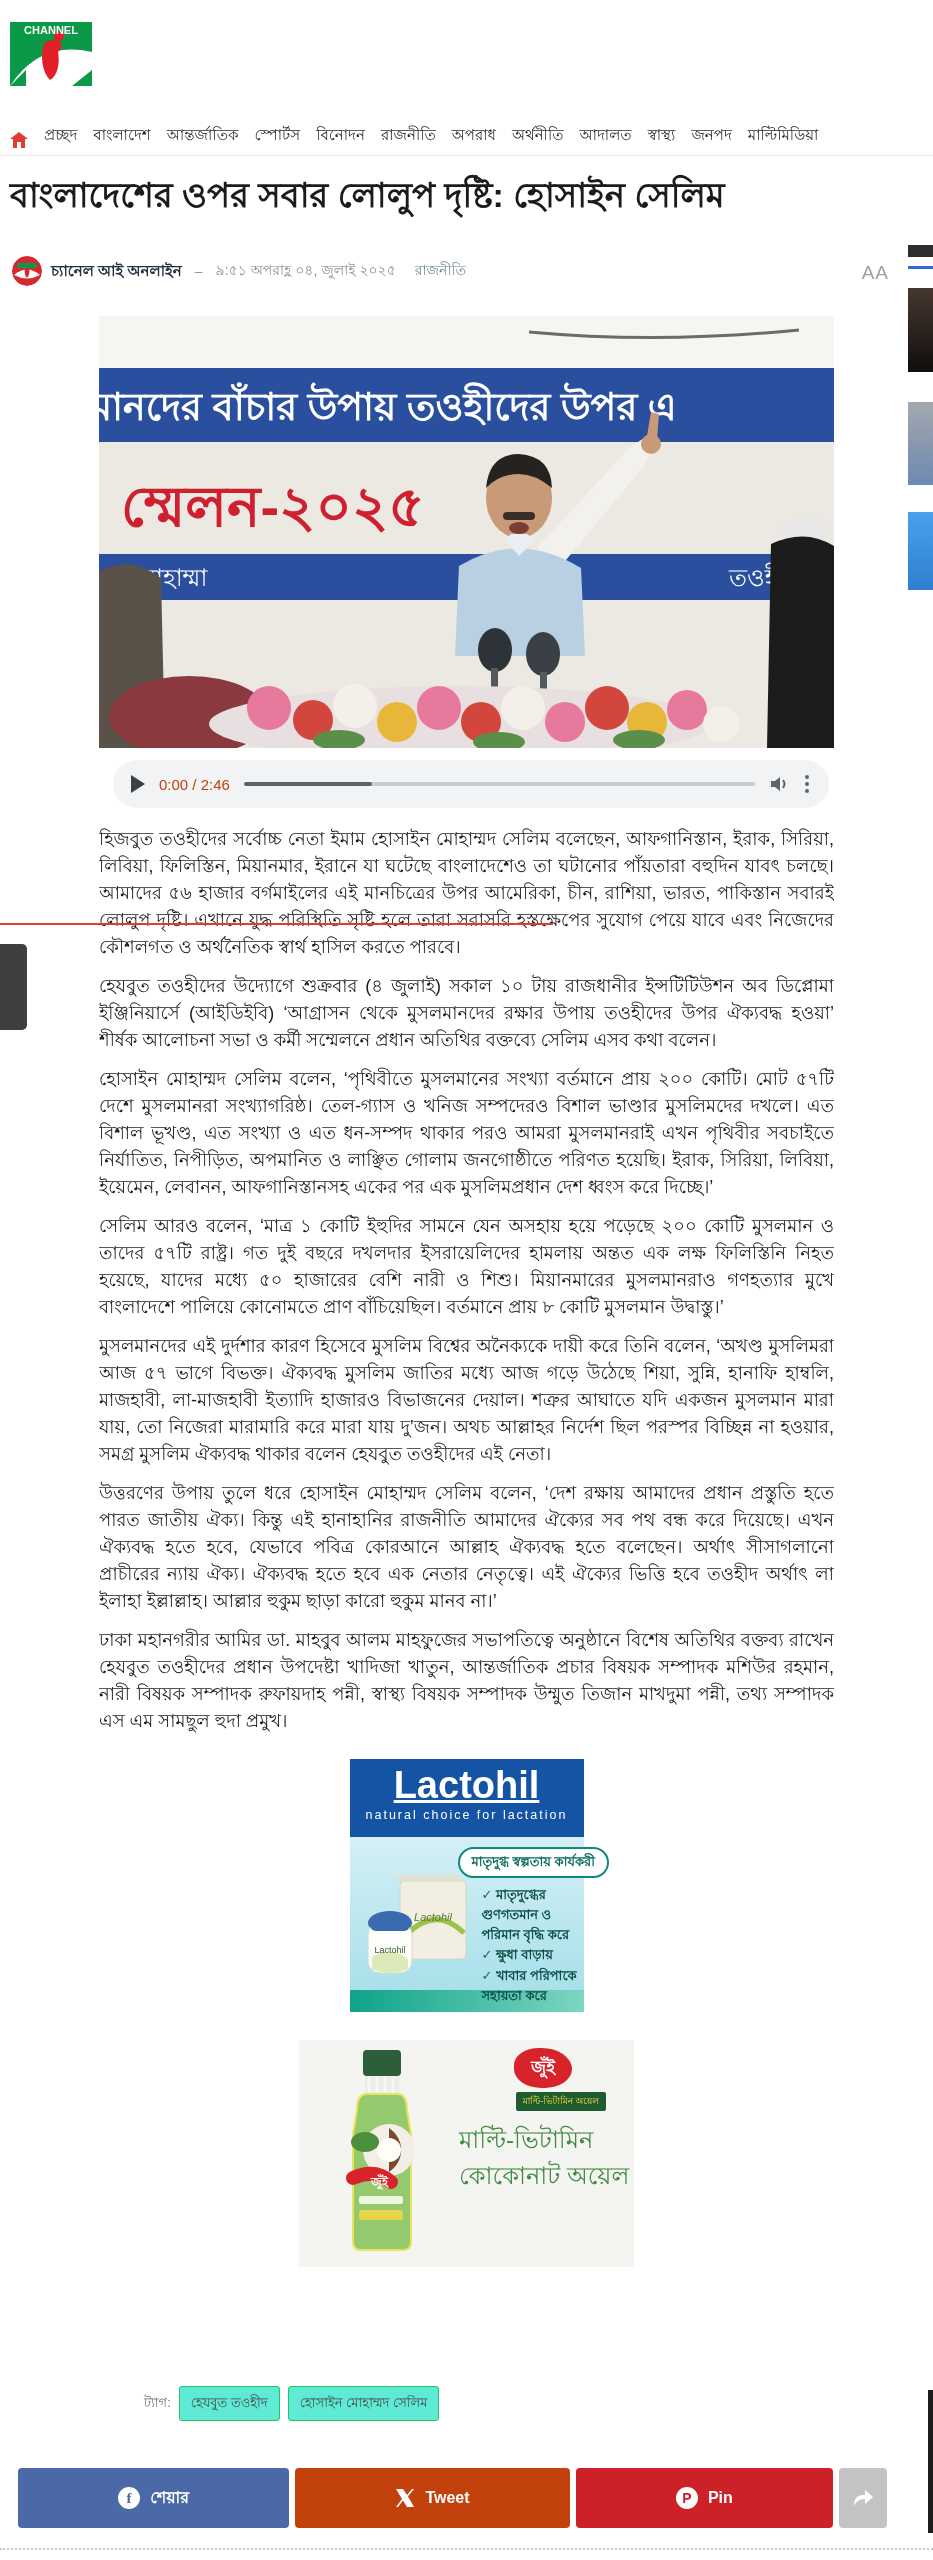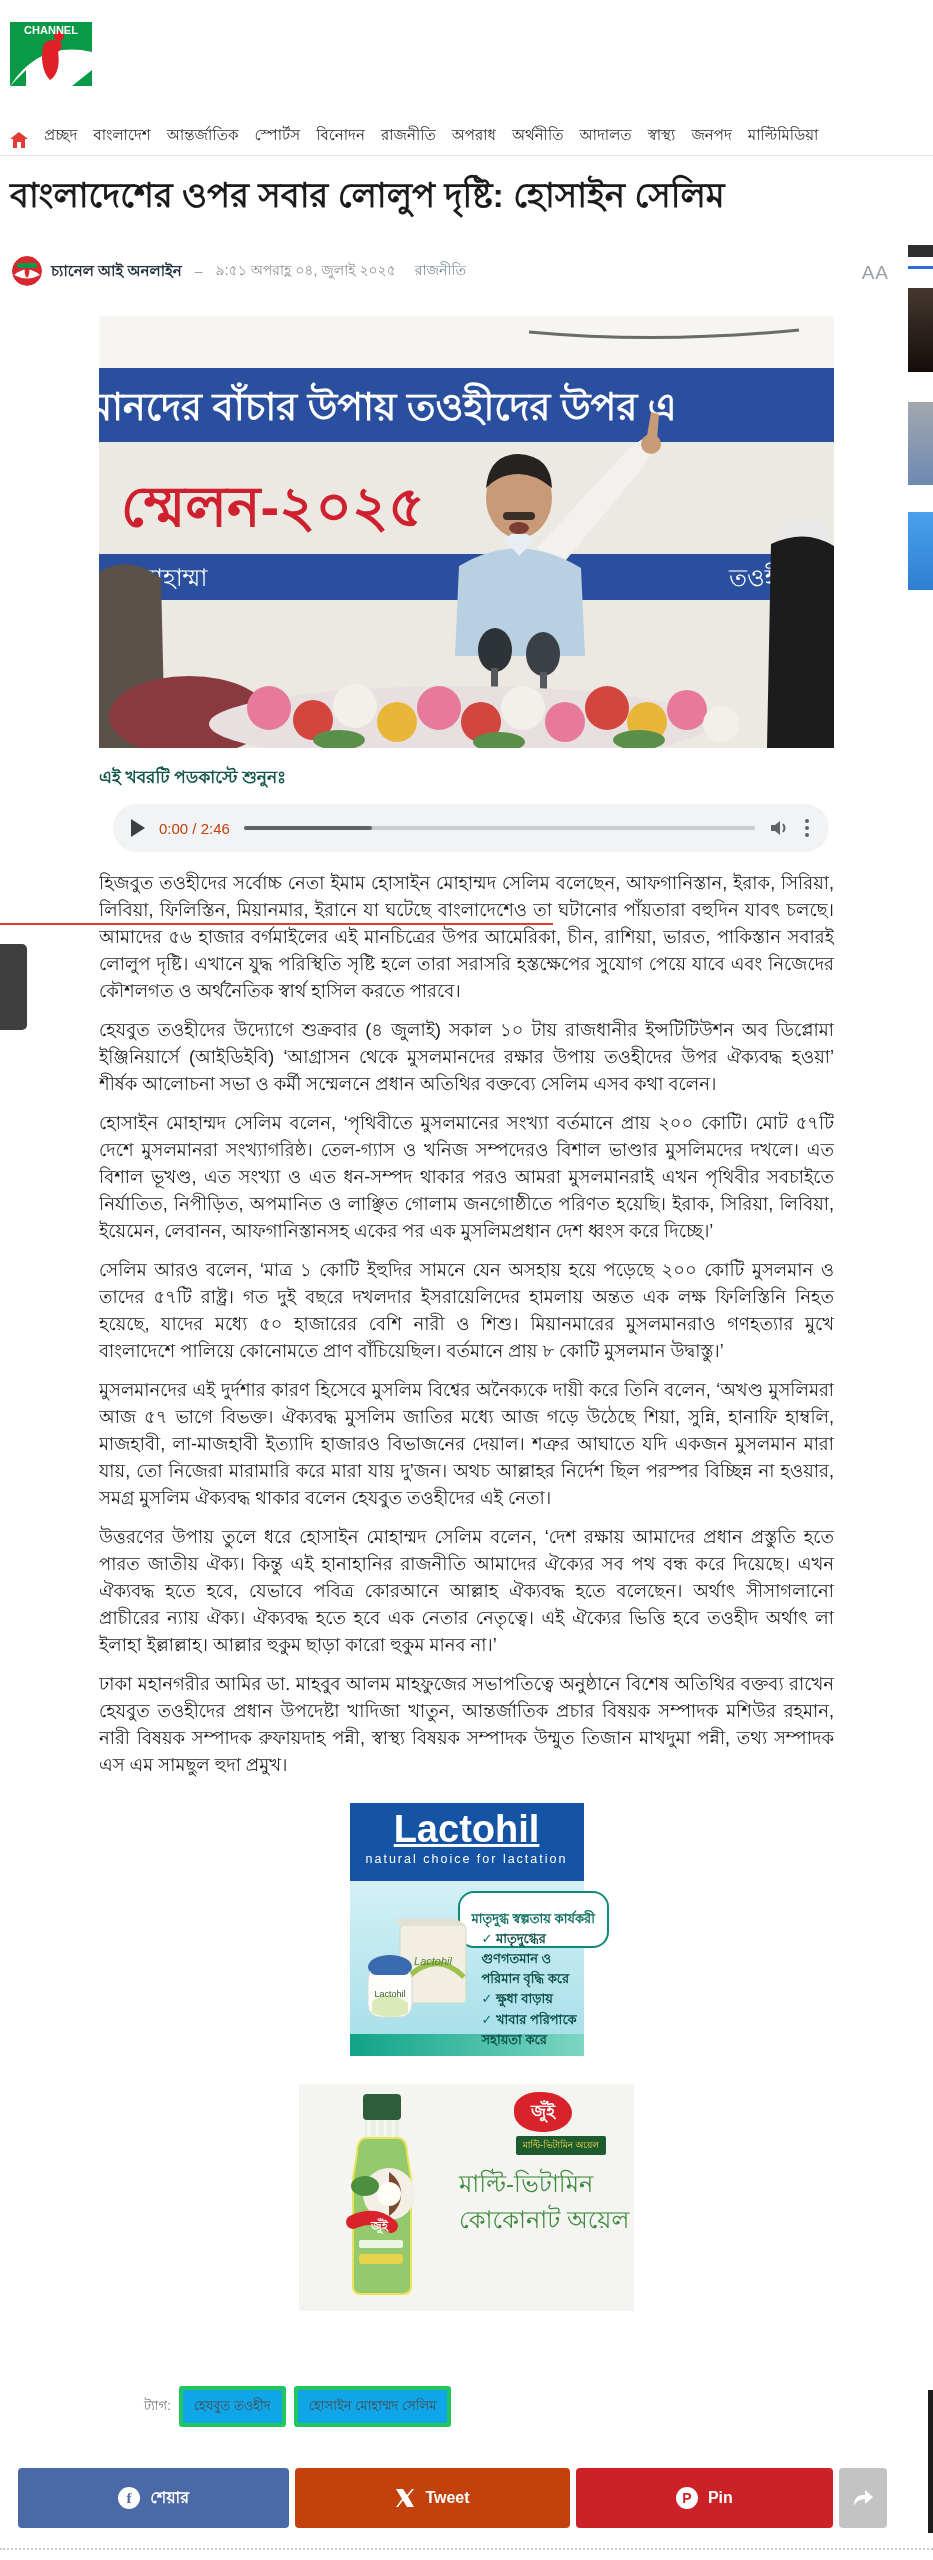--- a/index.html
+++ b/index.html
@@ -40,38 +40,38 @@
 
   .paras { margin-top:18px; }
   .para { font-size:18px; line-height:27px; color:#1d1d1d; text-align:justify; margin-bottom:12px; }
 
   
   .ad1 { width:234px; height:253px; margin:24px auto 0; cursor:pointer; display:block; }
   .ad1-head { height:78px; background:#1553a4; color:#fff; text-align:center; padding-top:6px; }
   .ad1-brand { font-size:38px; font-weight:700; text-decoration:underline; line-height:1.1; }
   .ad1-tag { font-size:12.5px; letter-spacing:2px; margin-top:1px; }
   .ad1-body { height:153px; background:linear-gradient(#d4f0f6,#a9e0ea); position:relative; }
-  .ad1-badge { position:absolute; top:10px; left:108px; background:#fff; border:2px solid #0e8a7a; border-radius:16px; padding:16px 12px; font-size:13px; font-weight:700; color:#0b6e5f; white-space:nowrap; }
+  .ad1-badge { position:absolute; top:10px; left:108px; background:#fff; border:2px solid #0e8a7a; border-radius:16px; padding:3px 12px; font-size:13px; font-weight:700; color:#0b6e5f; white-space:nowrap; }
   .ad1-prod { position:absolute; left:6px; top:38px; }
   .ad1-list { position:absolute; left:132px; top:48px; list-style:none; }
   .ad1-list li { font-size:13px; font-weight:700; color:#0b4f46; line-height:1.55; }
   .ad1-list li::before { content:"✓ "; color:#0b6e5f; }
   .ad1-foot { height:22px; background:linear-gradient(90deg,#0fa389,#7cd6c2); }
 
   
   .ad2 { width:335px; height:227px; margin:28px auto 0; background:#f4f4f1; position:relative; cursor:pointer; display:block; }
   .ad2-logo { position:absolute; right:62px; top:8px; width:58px; height:40px; background:#d8232a; border-radius:45% 55% 50% 50%; color:#fff; font-size:17px; font-weight:700; display:flex; align-items:center; justify-content:center; }
   .ad2-ribbon { position:absolute; right:28px; top:52px; background:#1e5b2e; color:#ffe24a; font-size:9px; padding:2px 7px; border-radius:2px; white-space:nowrap; }
   .ad2-txt { position:absolute; left:160px; top:82px; color:#3f8a3f; font-size:24px; line-height:1.5; }
   .ad2-bottle { position:absolute; left:28px; top:10px; }
 
   
   .tags { position:absolute; left:99px; top:2386px; display:flex; align-items:center; gap:8px; }
   .tags-label { font-size:13px; color:#6f6f6f;margin-left:45px; }
-  .chip { background:#0ea5e9; border:4px solid #22c55e; border-radius:3px; padding:6px 11px; font-size:13px; color:#4a4a4a; text-decoration:none; white-space:nowrap; }
+  .chip { background:#5eead4; border:1px solid #22c55e; border-radius:3px; padding:6px 11px; font-size:13px; color:#4a4a4a; text-decoration:none; white-space:nowrap; }
   .share { position:absolute; left:18px; top:2468px; width:869px; display:flex; gap:6px; }
   .share-btn { flex:1 1 auto; height:60px; border:none; border-radius:4px; color:#fff; font-size:16px; font-weight:700; display:flex; align-items:center; justify-content:center; gap:10px; cursor:pointer; font-family:inherit; }
   .share-fb { background:#4b69a6; }
   .share-x { background:#c2410c; }
   .share-pin { background:#cc2127; }
   .share-more { flex:0 0 48px; height:60px; background:#c3c3c3; border:none; border-radius:4px; display:flex; align-items:center; justify-content:center; cursor:pointer; }
 
   .dotline { position:absolute; left:0; top:2548px; width:933px; border-top:2px dotted #c9c9c9; }
 
   
@@ -192,21 +192,20 @@
         <circle cx="508" cy="392" r="22" fill="#d2463e"></circle>
           <circle cx="548" cy="406" r="20" fill="#e8b73a"></circle>
         <circle cx="588" cy="394" r="20" fill="#e6799c"></circle>
           <circle cx="622" cy="408" r="18" fill="#f3f0ea"></circle>
         <ellipse cx="240" cy="424" rx="26" ry="10" fill="#5a8f4a"></ellipse>
           <ellipse cx="400" cy="426" rx="26" ry="10" fill="#5a8f4a"></ellipse>
         <ellipse cx="540" cy="424" rx="26" ry="10" fill="#5a8f4a"></ellipse>
       </g>
     </svg>
 
-    <div class="pod-label">এই খবরটি পডকাস্টে শুনুনঃ</div>
     <div class="player">
       <span class="play-btn"></span>
       <span class="ptime">0:00 / 2:46</span>
       <span class="ptrack">
           <span class="pfill" style="width: 25%;"></span>
         </span>
       <span class="pvol">
         <svg width="20" height="18" viewBox="0 0 20 18">
             <path d="M2 6 L6 6 L11 2 L11 16 L6 12 L2 12 Z" fill="#5f6368"></path>
             <path d="M14 5 Q17 9 14 13" stroke="#5f6368" stroke-width="2" fill="none"></path>

